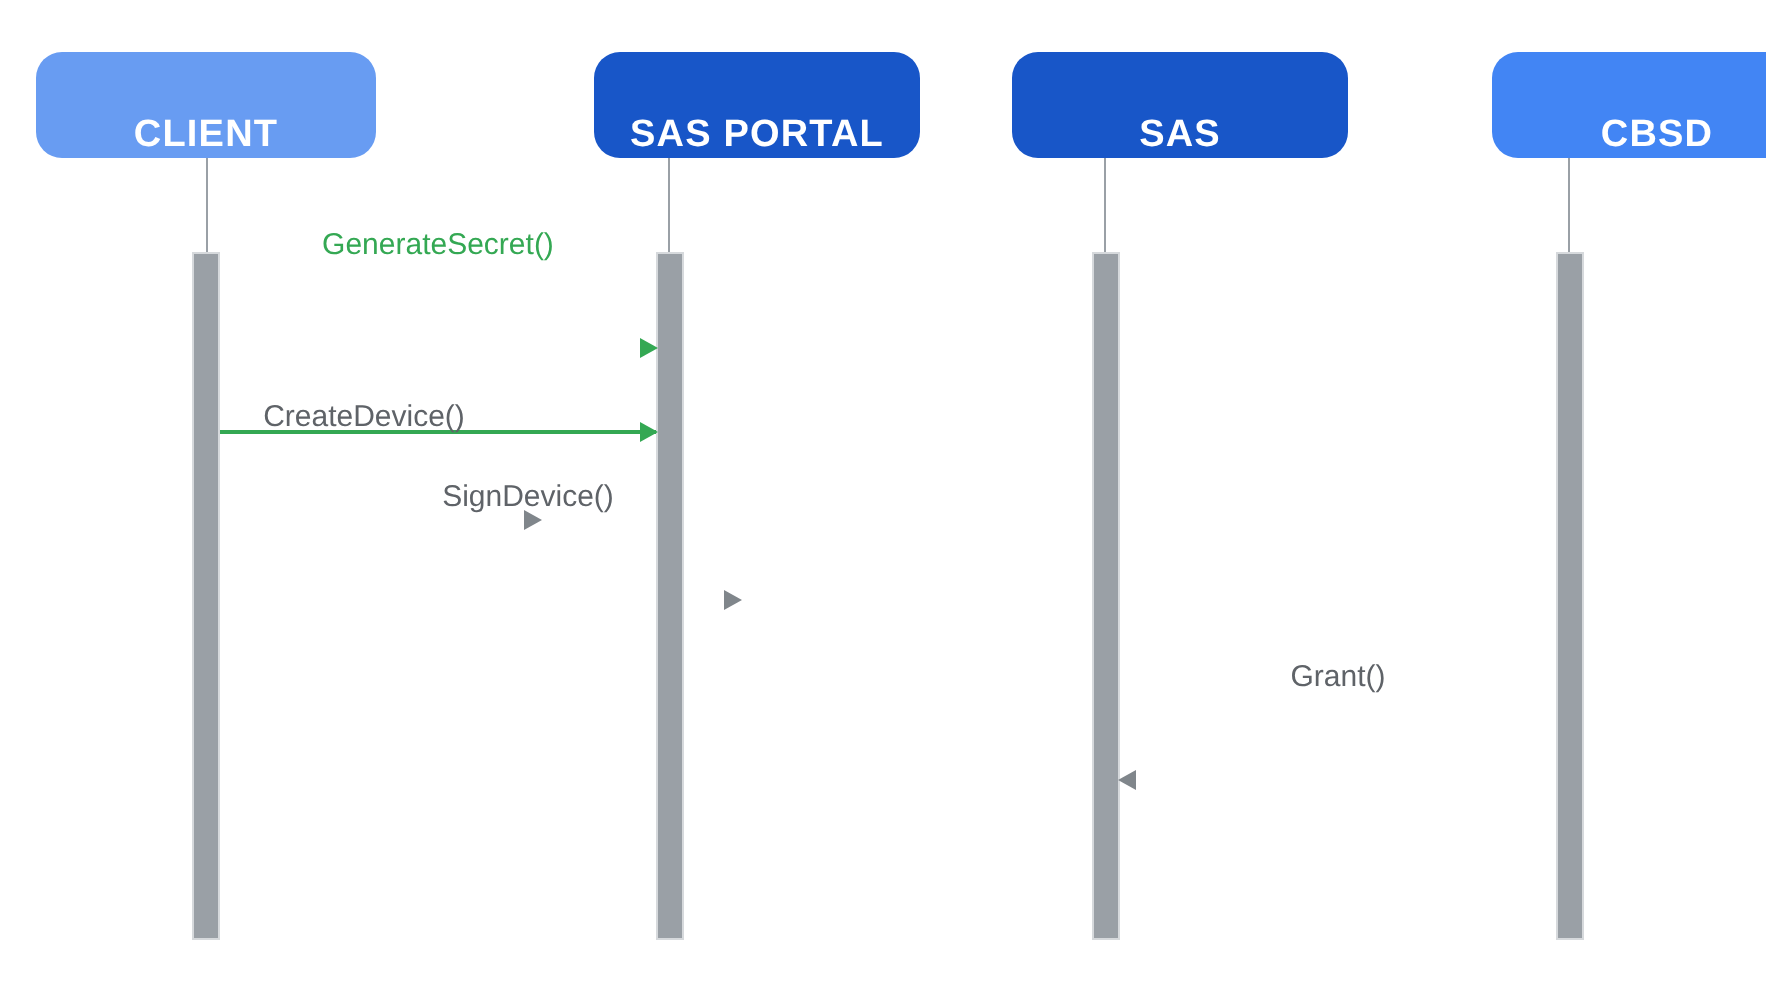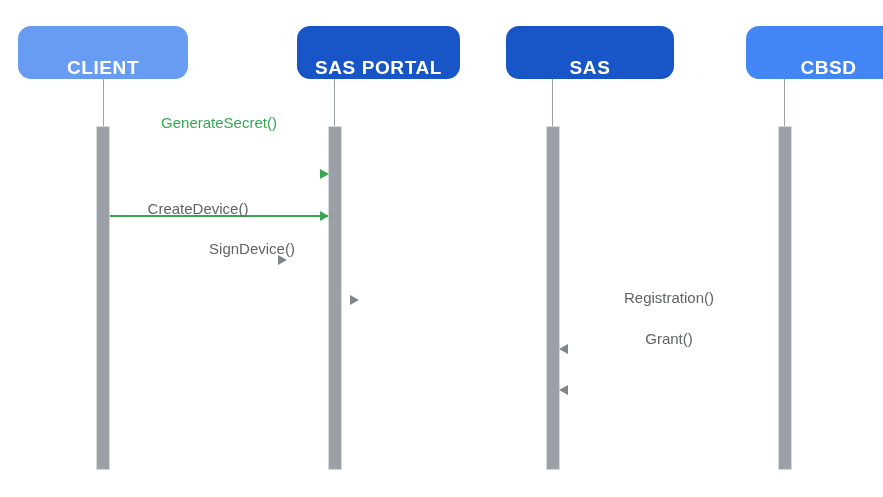--- a/index.html
+++ b/index.html
@@ -98,40 +98,34 @@
       <span class="head right green-r"></span>
     </div>
   </div>
 
   <div class="msg" style="left:110px; top:187px; width:218px;">
     <div class="msg-line green">
       <span class="head right green-r"></span>
     </div>
   </div>
 
-  <div class="msg" style="left:110px; top:230px; width:176px;">
+  <div class="msg" style="left:94px; top:230px; width:176px;">
     <div class="msg-label gray">CreateDevice()</div>
     <div class="msg-line gray">
       <span class="head right gray-r"></span>
     </div>
   </div>
 
-  <div class="msg" style="left:110px; top:270px; width:212px;padding-left:36px;">
+  <div class="msg" style="left:122px; top:270px; width:212px;padding-left:36px;">
     <div class="msg-label gray">SignDevice()</div>
     <div class="msg-line gray">
       <span class="head right gray-r"></span>
     </div>
   </div>
 
-  <div class="msg" style="left:560px; top:319px; width:218px;">
-    <div class="msg-label gray">Registration()</div>
-    <div class="msg-line gray">
-      <span class="head left gray-l"></span>
-    </div>
-  </div>
 
   <div class="msg" style="left:560px; top:360px; width:218px;">
     <div class="msg-label gray">Grant()</div>
     <div class="msg-line gray">
       <span class="head left gray-l"></span>
     </div>
   </div>
 
 </div>
 

